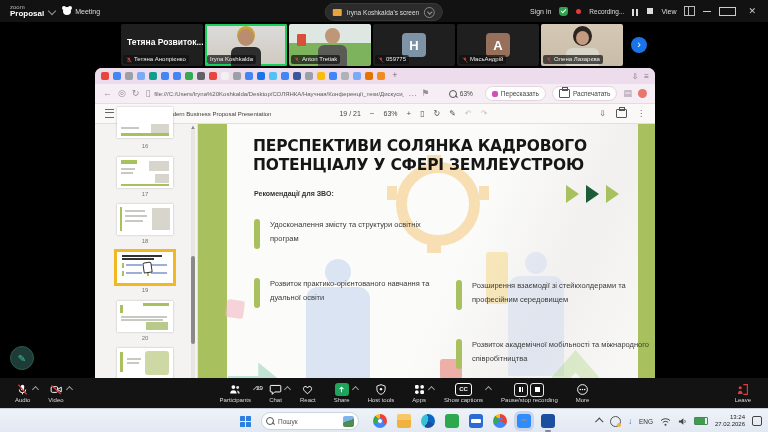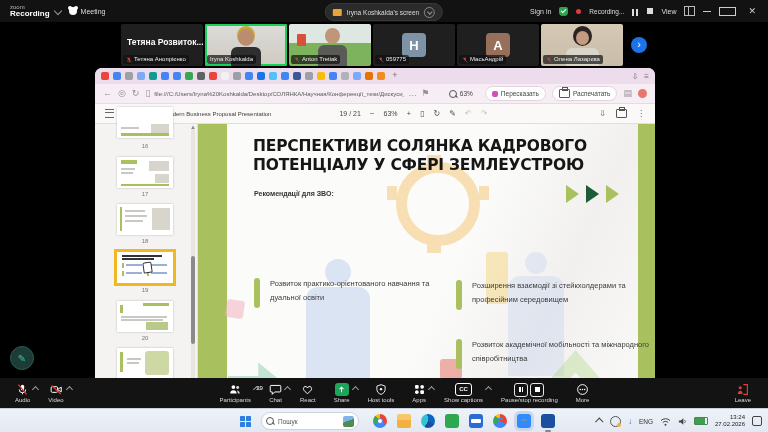--- a/index.html
+++ b/index.html
@@ -147,21 +147,21 @@
   .bell{width:8px;height:8px;border:1px solid #444;border-radius:2px;}
 </style>
 </head>
 <body>
 
 <div id="stage">
 
   <div id="titlebar" class="abs">
     <div class="zlogo">
       <div class="t">zoom</div>
-      <div class="b">Recording</div>
+      <div class="b">Proposal</div>
     </div>
     <div class="chev-d"></div>
     <div class="paw"></div>
     <span class="tb-txt">Meeting</span>
     <div id="share-pill">
       <span class="mon-ico"></span>
       <span class="tb-txt" style="font-size:6.5px">Iryna Koshkalda's screen</span>
       <span class="circ-chev"></span>
     </div>
     <div id="tb-right">
@@ -413,20 +413,24 @@
         <div id="slide-title">
           <div>ПЕРСПЕКТИВИ СОЛЯНКА КАДРОВОГО</div>
           <div>ПОТЕНЦІАЛУ У СФЕРІ ЗЕМЛЕУСТРОЮ</div>
         </div>
         <div id="slide-sub">Рекомендації для ЗВО:</div>
 
         <div class="tri" style="left:368px;top:61px;border-left:13px solid #a9c05e;"></div>
         <div class="tri" style="left:388px;top:61px;border-left:13px solid #1d5c39;"></div>
         <div class="tri" style="left:408px;top:61px;border-left:13px solid #a9c05e;"></div>
 
+        <div class="bullet" style="left:56px;top:94px;">
+            <span class="bbar"></span>
+            <span class="btxt">Удосконалення змісту та структури освітніх програм</span>
+          </div>
         <div class="bullet" style="left:56px;top:153px;">
             <span class="bbar"></span>
             <span class="btxt">Розвиток практико-орієнтованого навчання та дуальної освіти</span>
           </div>
 
         <div class="bullet" style="left:258px;top:155px;justify-content:space-between;">
             <span class="bbar"></span>
             <span class="btxt" style="width:178px">Розширення взаємодії зі стейкхолдерами та професійним середовищем</span>
           </div>
         <div class="bullet" style="left:258px;top:214px;">

